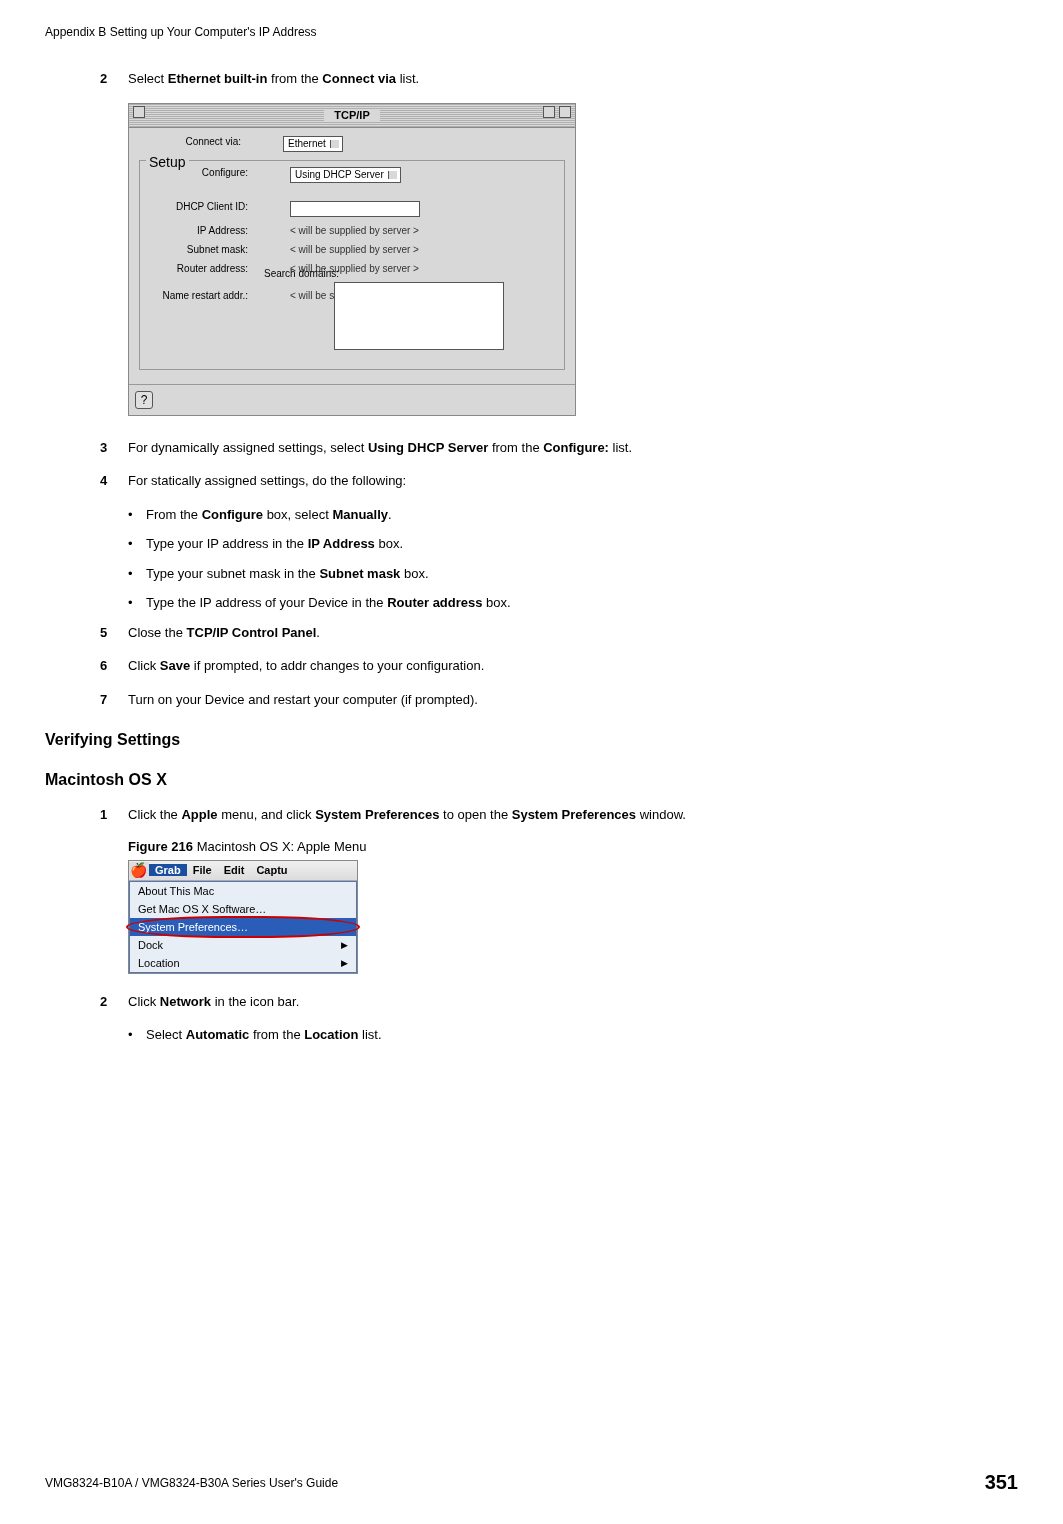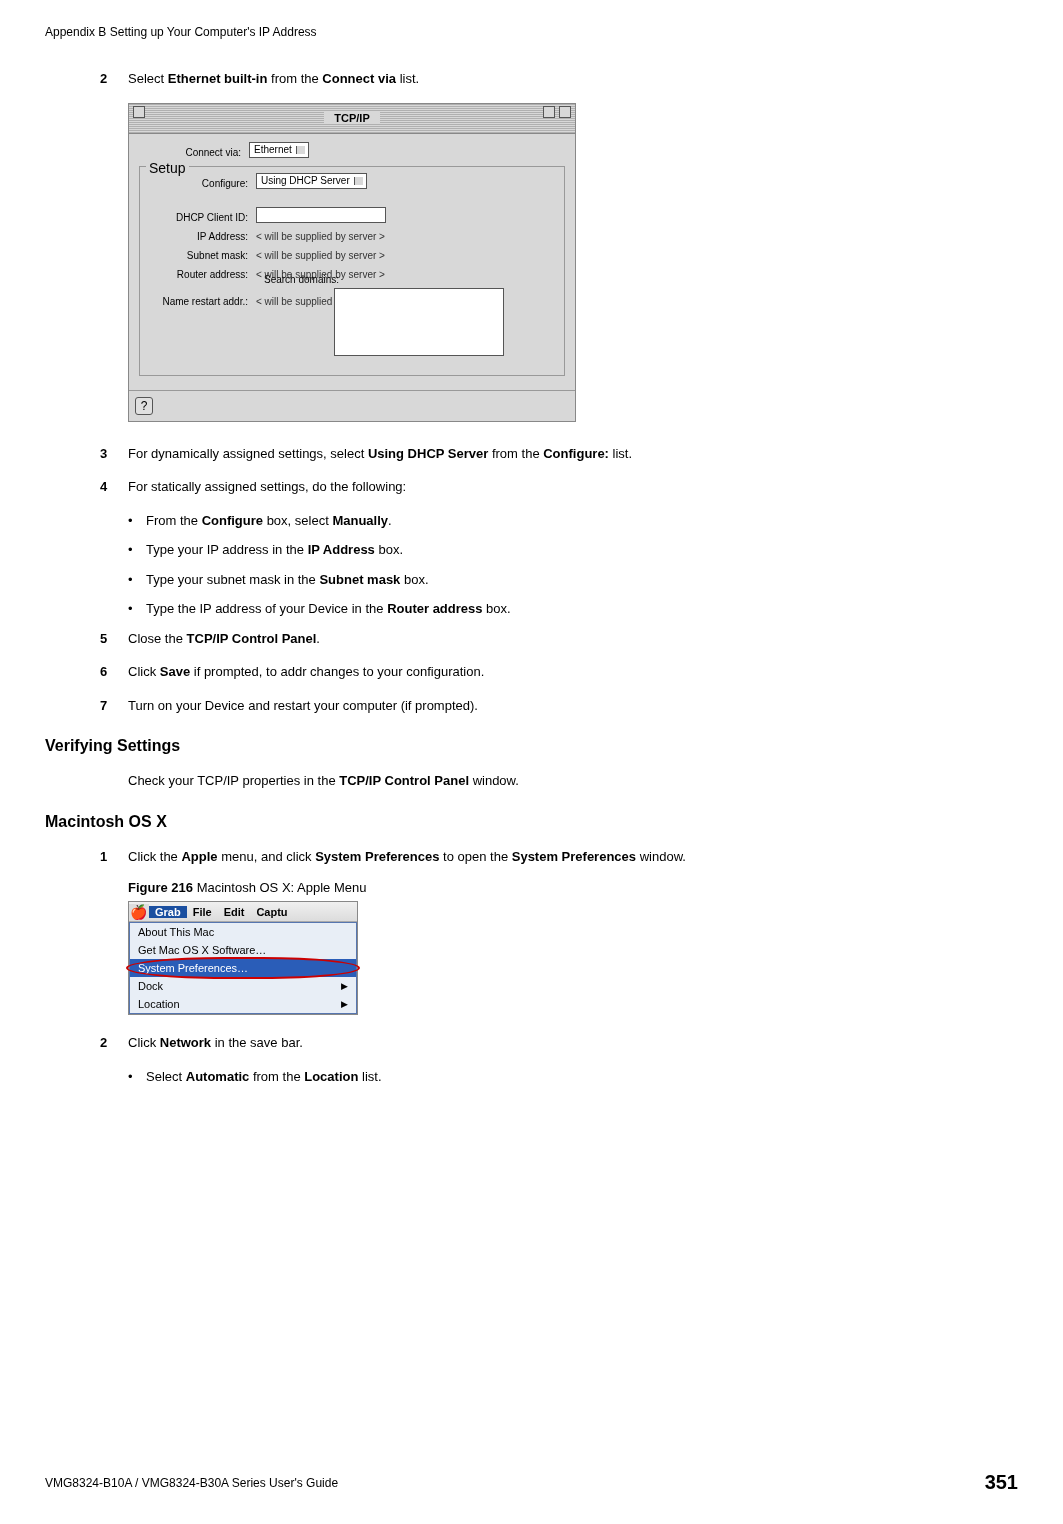--- a/index.html
+++ b/index.html
@@ -75,36 +75,36 @@
       background: #d8d8d8;
       margin-left: 28px;
       margin-bottom: 22px;
       font-size: 11px;
     }
     .tcpip-titlebar {
       display: flex;
       align-items: center;
       justify-content: center;
       position: relative;
-      height: 30px;
+      height: 24px;
       background: repeating-linear-gradient(to bottom, #b0b0b0 0 1px, #d8d8d8 1px 2px);
       border-bottom: 1px solid #888;
     }
     .tcpip-title {
       background: #d8d8d8;
       padding: 0 10px;
       font-weight: bold;
       font-size: 11px;
     }
     .tb-sq { position: absolute; width: 12px; height: 12px; border: 1px solid #555; background:#d8d8d8; top:2px; }
     .tb-sq.left { left: 4px; }
     .tb-sq.r1 { right: 20px; }
     .tb-sq.r2 { right: 4px; }
     .tcpip-body { padding: 8px 10px 8px 10px; }
-    .dlg-row { display: flex; align-items: flex-end; margin-bottom: 8px; }
+    .dlg-row { display: flex; align-items: flex-start; margin-bottom: 8px; gap: 34px; }
     .dlg-label { width: 110px; text-align: right; padding-right: 8px; font-size: 10px; }
     .dlg-select { display:inline-flex; align-items:center; border:1px solid #555; background:#fff; height:16px; font-size:10px; padding: 0 16px 0 4px; position:relative; }
     .dlg-select::after { content:""; position:absolute; right:3px; top:3px; width:8px; height:8px; background: linear-gradient(#d8d8d8,#d8d8d8); border-left:1px solid #555; }
     .dlg-input { border:1px solid #555; background:#fff; height:16px; width:130px; }
     .supplied { font-size:10px; color:#333; }
     .setup-frame { border:1px solid #999; padding: 6px 6px 10px 6px; margin-bottom: 6px; position: relative; }
     .setup-frame .frame-label { position:absolute; top:-7px; left:6px; background:#d8d8d8; padding:0 3px; font-size:14px; }
     .search-area { display:flex; align-items:flex-start; margin-left: 118px; margin-top:4px;}
     .search-box { border:1px solid #555; background:#fff; width: 170px; height: 68px; margin-left: 70px; position: relative;}
     .search-lab { font-size:10px; position:absolute; top:-14px; left:0;}
@@ -265,23 +265,20 @@
       <span>Click </span><b>Save</b><span> if prompted, to addr changes to your configuration.</span>
     </div>
   </div>
 
   <div class="step-row">
     <div class="step-num">7</div>
     <div class="step-text">Turn on your Device and restart your computer (if prompted).</div>
   </div>
 
   <h2 class="section-h3">Verifying Settings</h2>
-  <div class="plain-para">
-    <span>Check your TCP/IP properties in the </span><b>TCP/IP Control Panel</b><span> window.</span>
-  </div>
 
   <h2 class="section-h3">Macintosh OS X</h2>
 
   <div class="step-row">
     <div class="step-num">1</div>
     <div class="step-text">
       <span>Click the </span><b>Apple</b><span> menu, and click </span><b>System Preferences</b><span> to open the </span><b>System Preferences</b><span> window.</span>
     </div>
   </div>
 
@@ -315,21 +312,21 @@
       <div class="menu-row">
           <span>Location</span>
           <span class="menu-arrow">▶</span>
         </div>
     </div>
   </div>
 
   <div class="step-row">
     <div class="step-num">2</div>
     <div class="step-text">
-      <span>Click </span><b>Network</b><span> in the save bar.</span>
+      <span>Click </span><b>Network</b><span> in the icon bar.</span>
     </div>
   </div>
   <div class="bullet-row">
     <div class="bullet-dot">•</div>
     <div><span>Select </span><b>Automatic</b><span> from the </span><b>Location</b><span> list.</span></div>
   </div>
 
 </div>
 
 <div class="page-footer">

